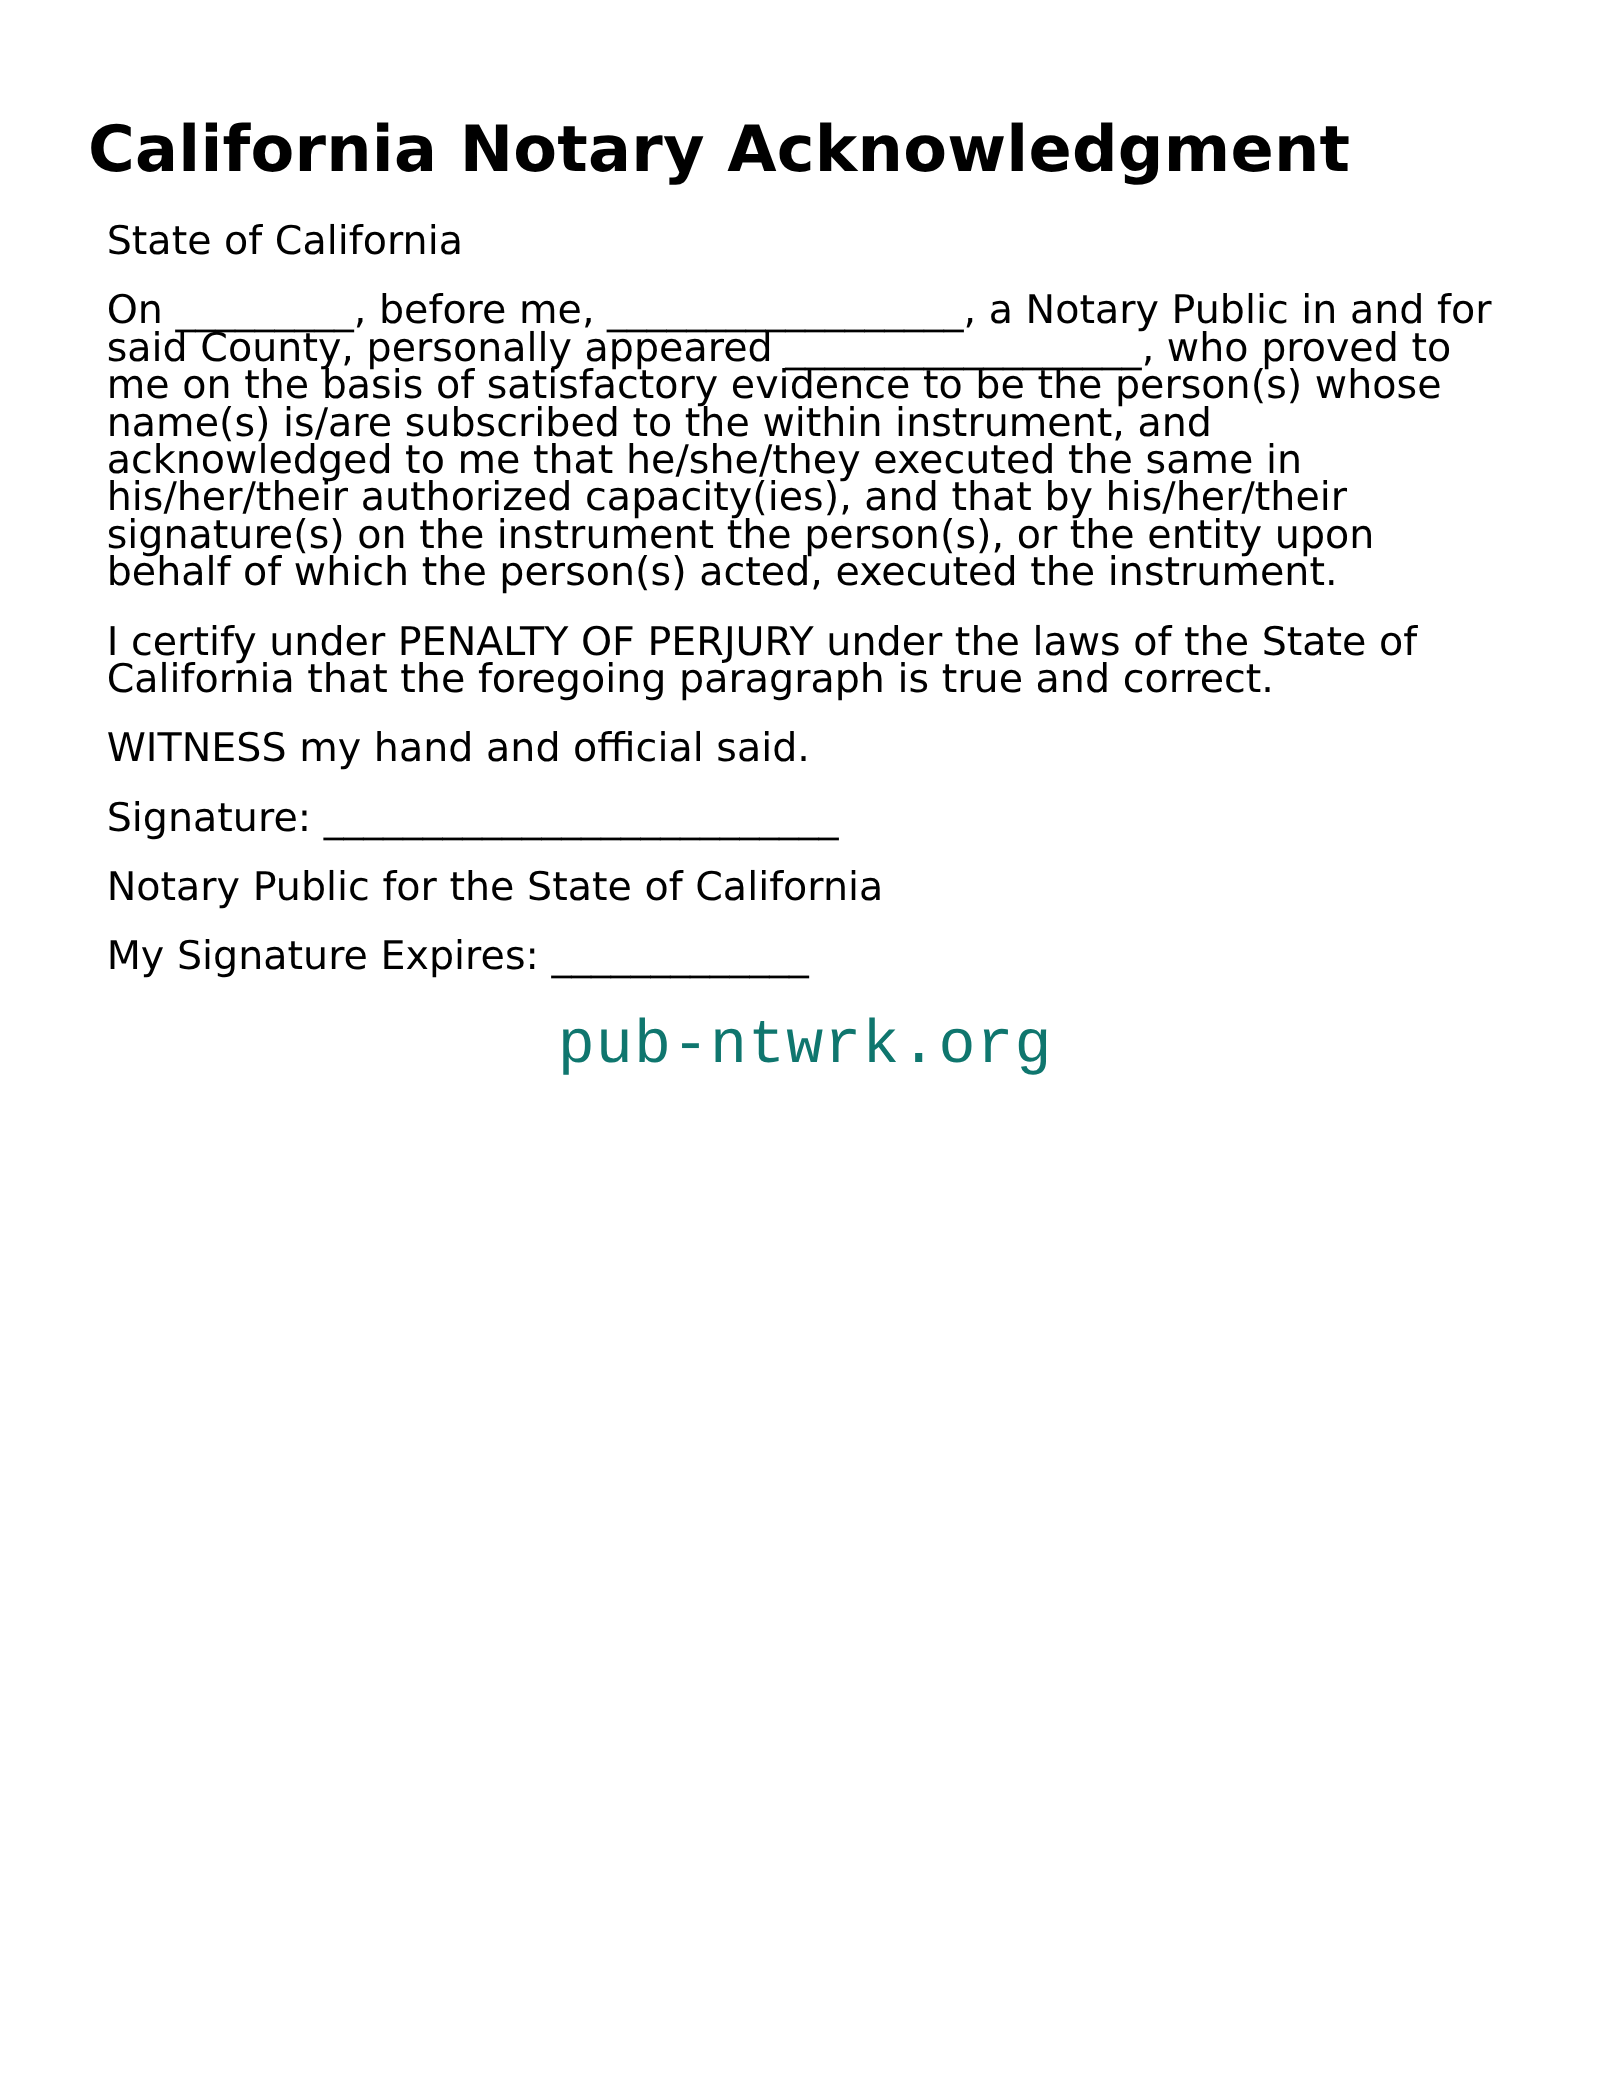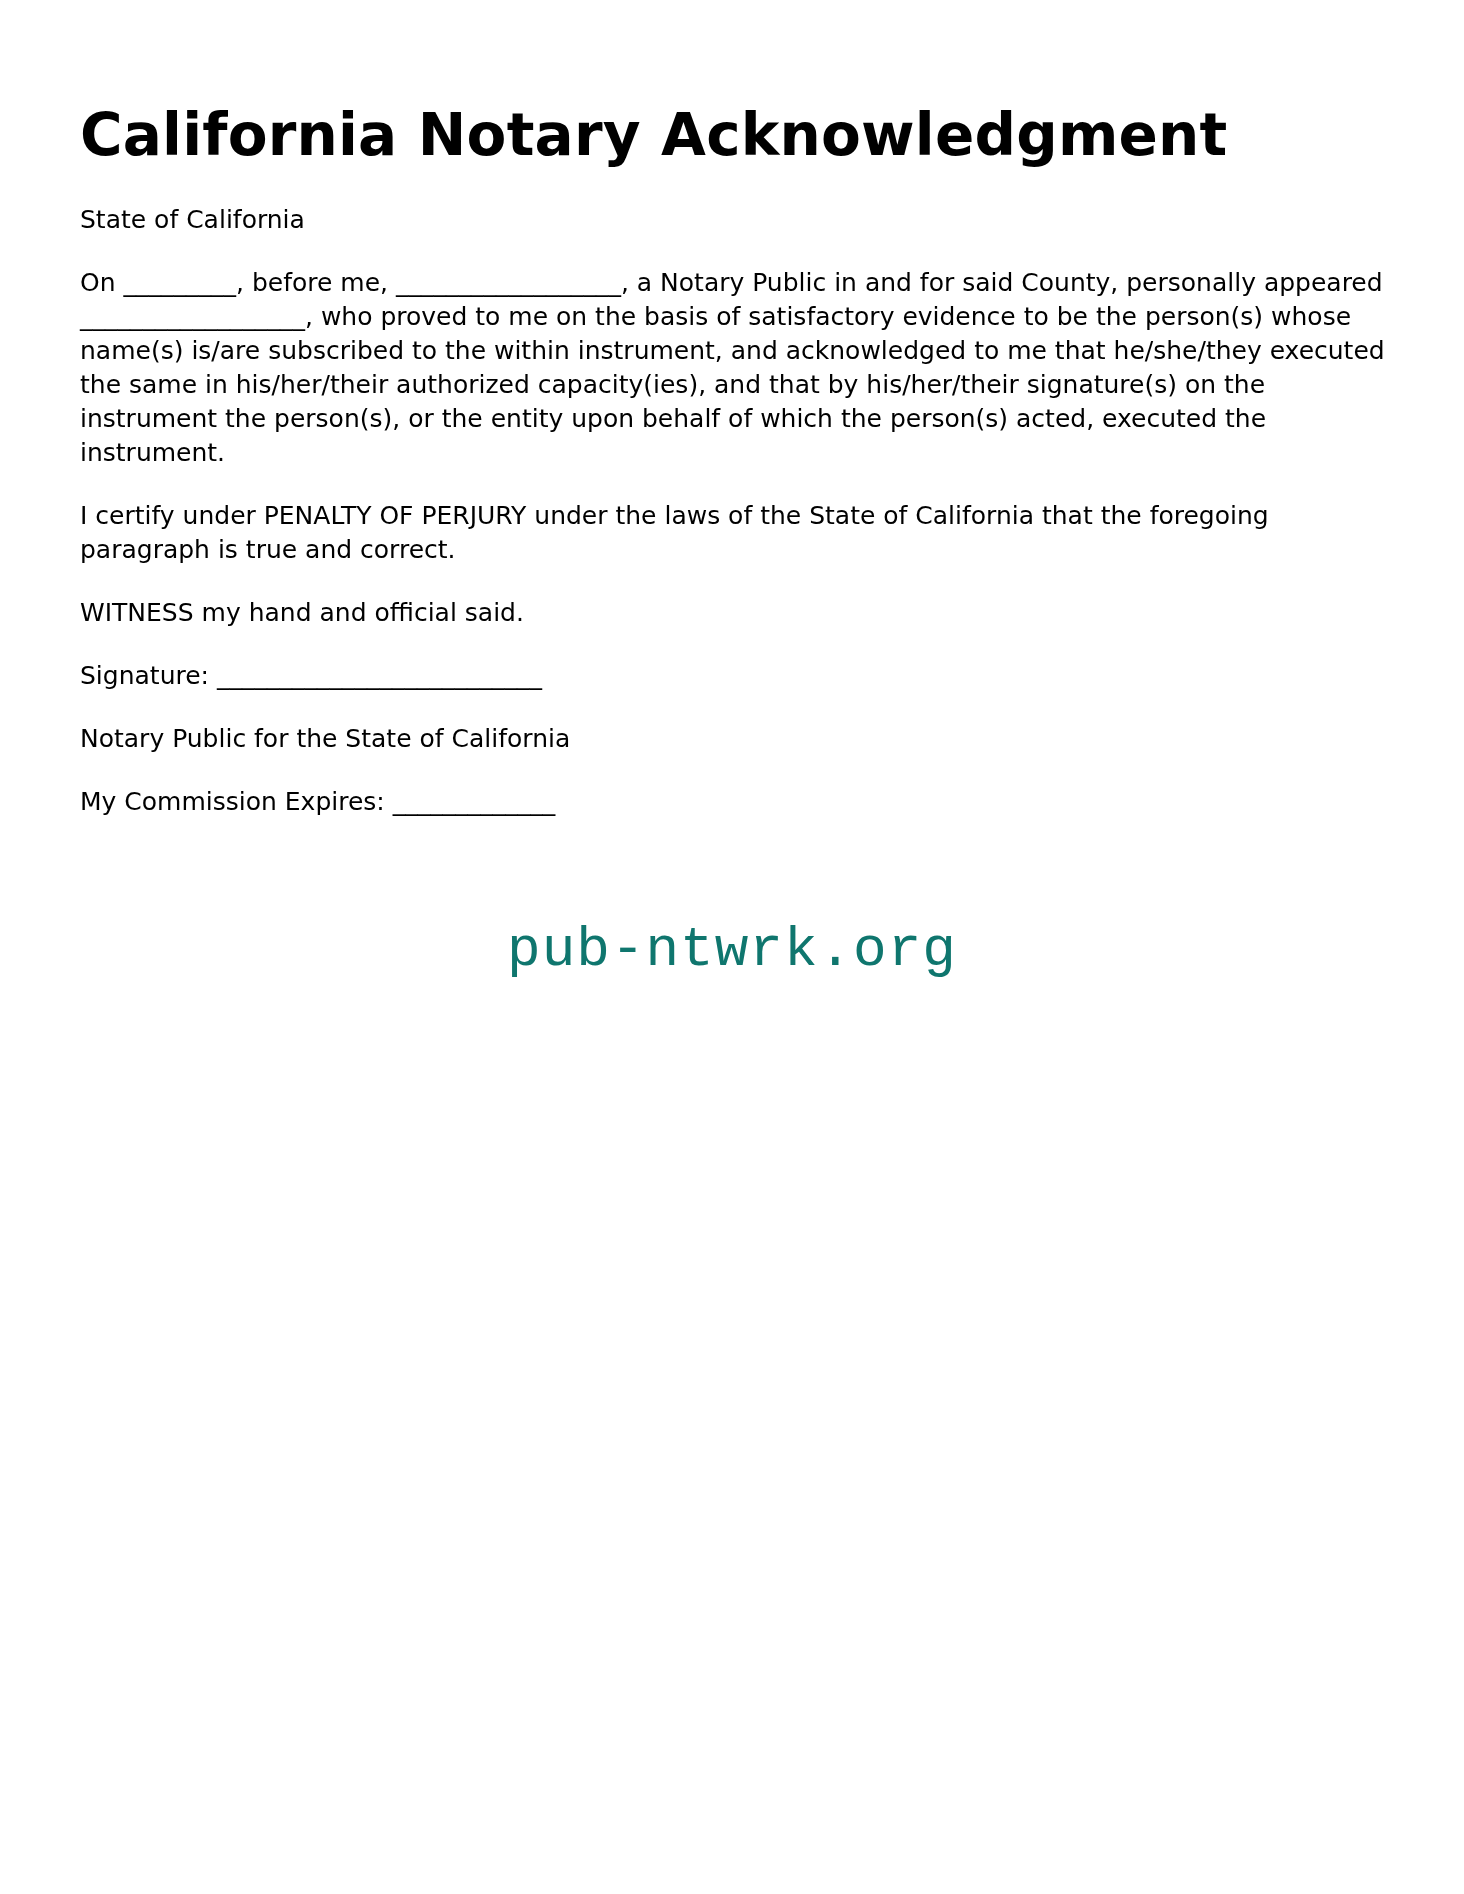--- a/index.html
+++ b/index.html
@@ -24,23 +24,23 @@
     h1.doc-title {
       font-family: "DejaVu Sans", sans-serif;
       font-weight: bold;
       font-size: 58px;
       line-height: 70px;
       margin: 100px 0 16px 0;
       letter-spacing: 0.2px;
     }
     p.line {
       font-family: "DejaVu Sans", sans-serif;
-      font-size: 25px;
+      font-size: 36px;
       line-height: 34px;
-      margin: 0;
+      margin: 17px;
       letter-spacing: 0px;
       word-spacing: 0px;
     }
     .gap-after-title { margin-top: 33px !important; }
     .gap { margin-top: 29px !important; }
     .blank {
       display: inline;
     }
     .watermark {
       position: absolute;
@@ -72,19 +72,19 @@
   <p class="line gap">WITNESS my hand and official said.</p>
 
   <p class="line gap">
     <span>Signature:</span>
     <span class="blank">__________________________</span>
   </p>
 
   <p class="line gap">Notary Public for the State of California</p>
 
   <p class="line gap">
-    <span>My Commission Expires:</span>
+    <span>My Signature Expires:</span>
     <span class="blank">_____________</span>
   </p>
 
 </div>
 
 <div class="watermark">pub-ntwrk.org</div>
 
 </body></html>

